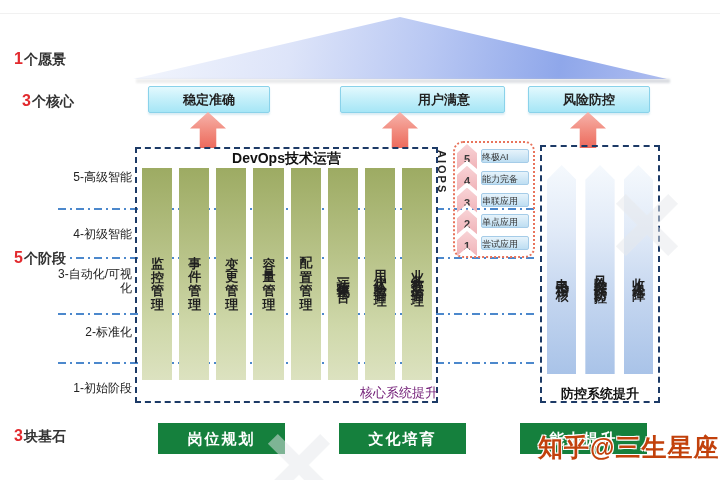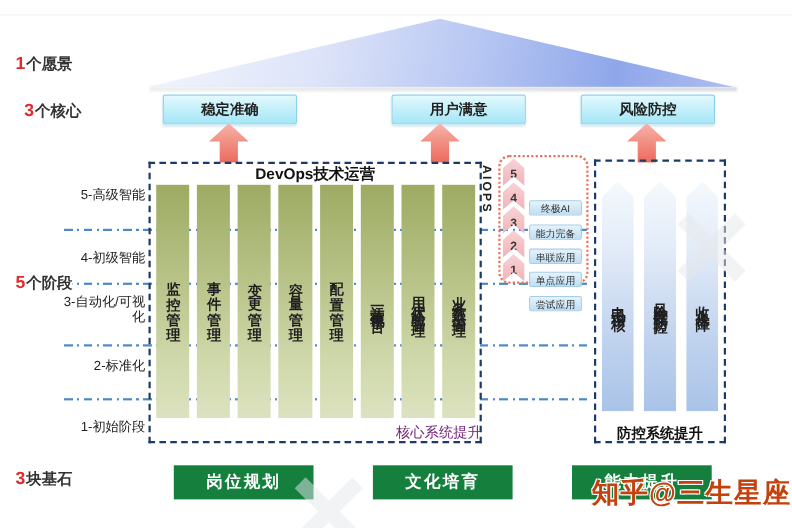--- a/index.html
+++ b/index.html
@@ -61,23 +61,23 @@
        font-size:11px;font-weight:bold;color:#222;letter-spacing:2px;z-index:3;}
   .aiops-box{position:absolute;left:453px;top:141px;width:82px;height:117px;
        border:2px dotted #e8745c;border-radius:10px;box-sizing:border-box;z-index:1;}
   .aiops-rows{position:absolute;left:453px;top:143px;width:82px;height:113px;display:flex;
        flex-direction:column;justify-content:space-between;padding:3px 0;box-sizing:border-box;z-index:2;}
   .aiops-row{position:relative;height:20px;}
   .chev{position:absolute;left:4px;top:-2px;width:20px;height:25px;
        clip-path:polygon(50% 0,100% 36%,100% 100%,50% 66%,0 100%,0 36%);
        background:linear-gradient(180deg,#f8d3d6 0%,#f0b3b8 100%);
        text-align:center;font-size:11px;font-weight:bold;color:#3a3a3a;line-height:30px;}
-  .alabel{position:absolute;left:28px;top:3px;width:48px;height:14px;line-height:14px;text-align:center;
+  .alabel{position:absolute;left:28px;top:3px;width:48px;height:14px;line-height:14px;
        font-size:9px;color:#333;background:linear-gradient(180deg,#e6f3fb,#bedef2);
-       border:1px solid #a5cce8;border-radius:2px;box-sizing:border-box;margin-top:33px;}
+       border:1px solid #a5cce8;border-radius:2px;box-sizing:border-box;}
 
   
   .risk-box{position:absolute;left:540px;top:145px;width:120px;height:258px;
        border:2px dashed #1c3a66;box-sizing:border-box;z-index:1;}
   .rbars{position:absolute;left:547px;top:165px;width:106px;height:209px;display:flex;gap:9px;z-index:1;}
   .rbar{flex:1;clip-path:polygon(50% 0,100% 7%,100% 100%,0 100%,0 7%);
        background:linear-gradient(180deg,#f5f9fd 0%,#e2ebf8 30%,#c3d5ef 65%,#a9c3e8 100%);
        display:flex;align-items:center;justify-content:center;}
   .rbar span{writing-mode:vertical-rl;text-orientation:upright;font-size:13px;font-weight:600;
        color:#1f1f1f;letter-spacing:3px;padding-top:8px;}
@@ -119,21 +119,21 @@
   <div class="rlabel" id="lbl-stages">
     <span class="num">5</span><span>个阶段</span>
   </div>
   <div class="rlabel" id="lbl-found">
     <span class="num">3</span><span>块基石</span>
   </div>
 
   <div id="cores-holder">
       <div class="core-box" style="left: 148px;">稳定准确</div>
       <div class="up-arrow" style="left: 190px;"></div>
-      <div class="core-box" style="left: 356px;">用户满意</div>
+      <div class="core-box" style="left: 340px; padding-left: 43px;">用户满意</div>
       <div class="up-arrow" style="left: 382px;"></div>
       <div class="core-box" style="left: 528px;">风险防控</div>
       <div class="up-arrow" style="left: 570px;"></div>
       <div class="dline" style="top: 208px;"></div>
       <div class="dline" style="top: 257px;"></div>
       <div class="dline" style="top: 313px;"></div>
       <div class="dline" style="top: 362px;"></div>
       <div class="stage" style="top: 170px;">5-高级智能</div>
       <div class="stage" style="top: 227px;">4-初级智能</div>
       <div class="stage" style="top: 267px;">3-自动化/可视化</div>

